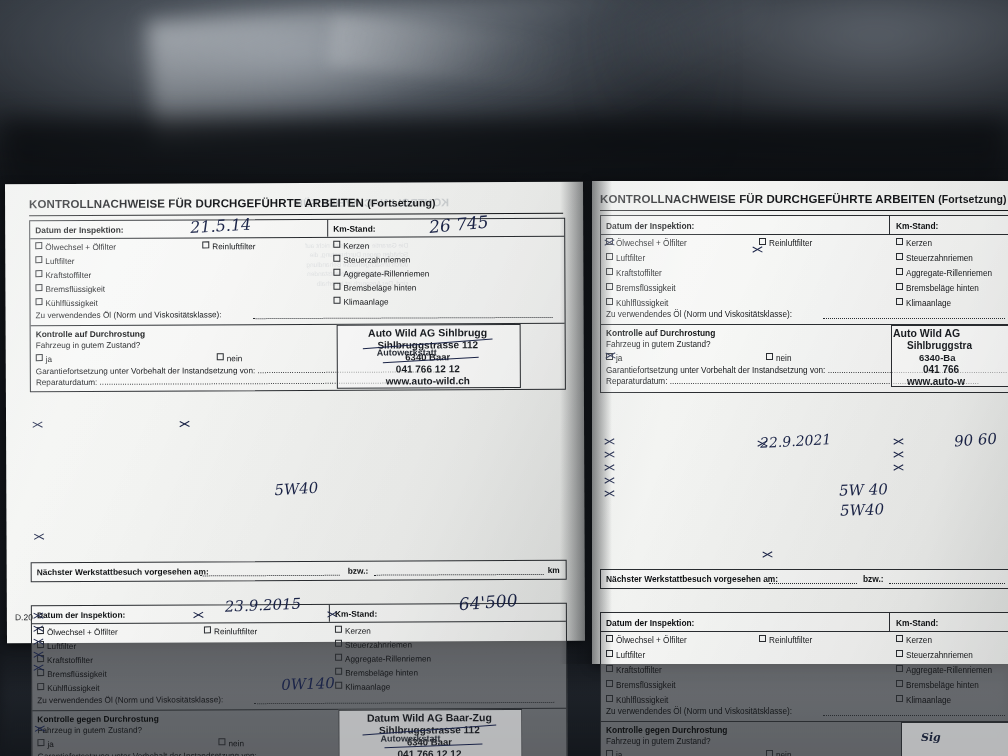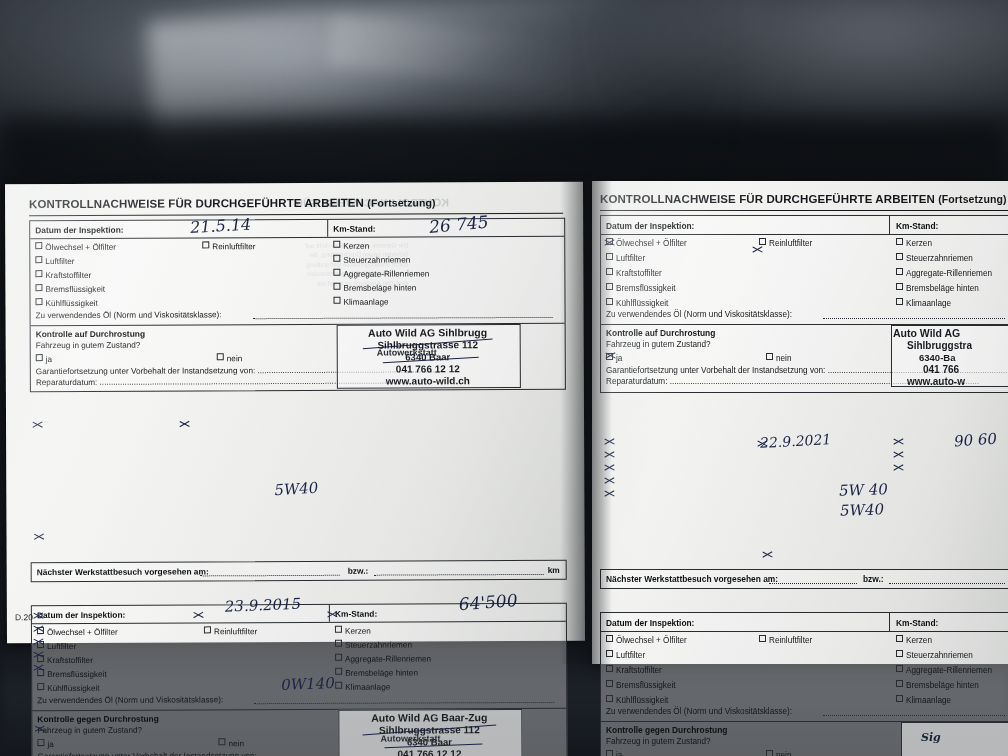--- a/index.html
+++ b/index.html
@@ -355,21 +355,21 @@
         <div class="row-line" style="position:absolute; left:0; top:104px; width:534px;"></div>
 
         <div class="lbl-b" style="position:absolute; left:5px; top:108px;">Kontrolle gegen Durchrostung</div>
         <div class="lbl" style="position:absolute; left:5px; top:120px;">Fahrzeug in gutem Zustand?</div>
         <div class="lbl" style="position:absolute; left:5px; top:133px;"><span class="cb"></span><span>ja</span></div>
         <div class="lbl" style="position:absolute; left:186px; top:133px;"><span class="cb"></span><span>nein</span></div>
         <div class="lbl" style="position:absolute; left:5px; top:146px;">Garantiefortsetzung unter Vorbehalt der Instandsetzung von: ................................................................................</div>
 
         <div class="stamp-box" style="left:306px; top:105px; width:182px; height:62px;"></div>
         <div class="stamp" style="left:302px; top:107px; width:190px;">
-          <div class="l1">Auto Wild AG Baar-Zug</div>
+          <div class="l1">Datum Wild AG Baar-Zug</div>
           <div class="l2">Sihlbruggstrasse 112</div>
           <div class="l3">6340 Baar</div>
           <div class="l4">041 766 12 12</div>
 
         </div>
         <div class="stamp" style="left:348px; top:129px; font-size:9px; color:#2a2f38;">Autowerkstatt</div>
         <div class="strike" style="left:330px; top:125px; width:134px; transform:rotate(-4deg);"></div>
         <div class="strike" style="left:352px; top:141px; width:98px; transform:rotate(-2deg);"></div>
       </div>
 

